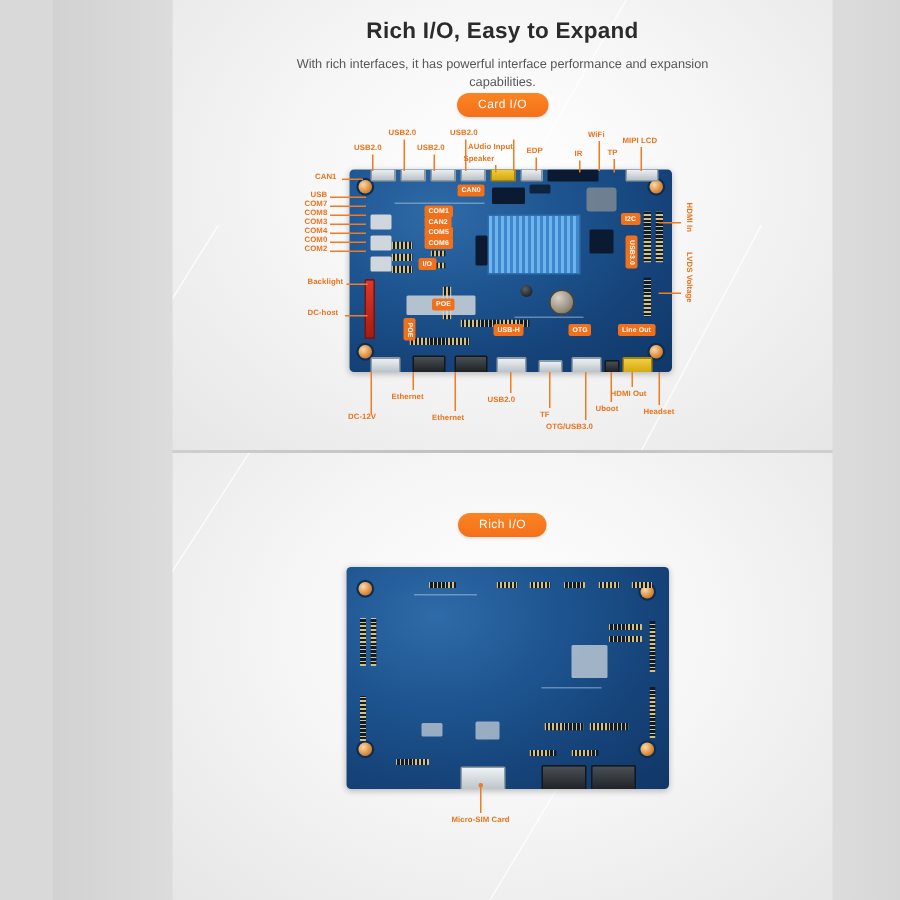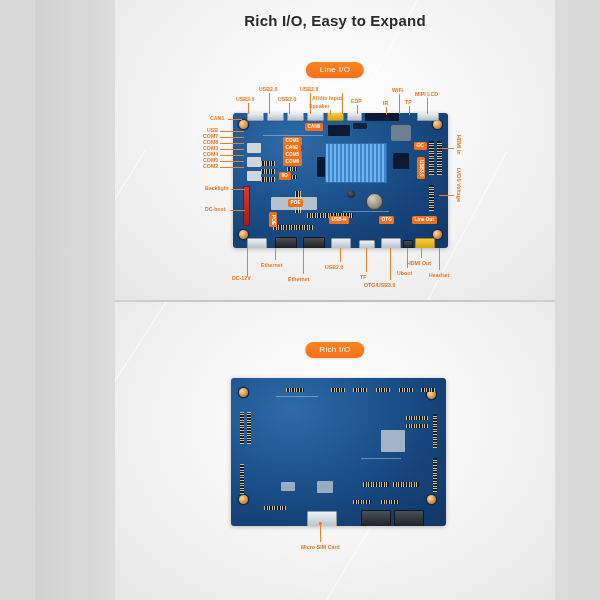--- a/index.html
+++ b/index.html
@@ -141,21 +141,22 @@
 
   <div class="frame-left"></div>
   <div class="frame-right"></div>
 
   <div class="section sec-front">
     <div class="streak" style="left:325px;top:-40px;width:1.4px;height:230px;transform:rotate(30deg);"></div>
     <div class="streak" style="left:30px;top:150px;width:1.4px;height:190px;transform:rotate(32deg);"></div>
     <div class="streak" style="left:392px;top:150px;width:1.2px;height:170px;transform:rotate(28deg);"></div>
 
     <div class="title">Rich I/O, Easy to Expand</div>
-    <div class="pill pill-front">Line I/O</div>
+    <div class="subtitle">With rich interfaces, it has powerful interface performance and expansion capabilities.</div>
+    <div class="pill pill-front">Card I/O</div>
   </div>
 
   <div class="divider"></div>
 
   <div class="section sec-rear">
     <div class="streak" style="left:70px;top:-30px;width:1.4px;height:200px;transform:rotate(33deg);"></div>
     <div class="streak" style="left:300px;top:150px;width:1.4px;height:190px;transform:rotate(31deg);"></div>
     <div class="pill pill-rear">Rich I/O</div>
   </div>
 

